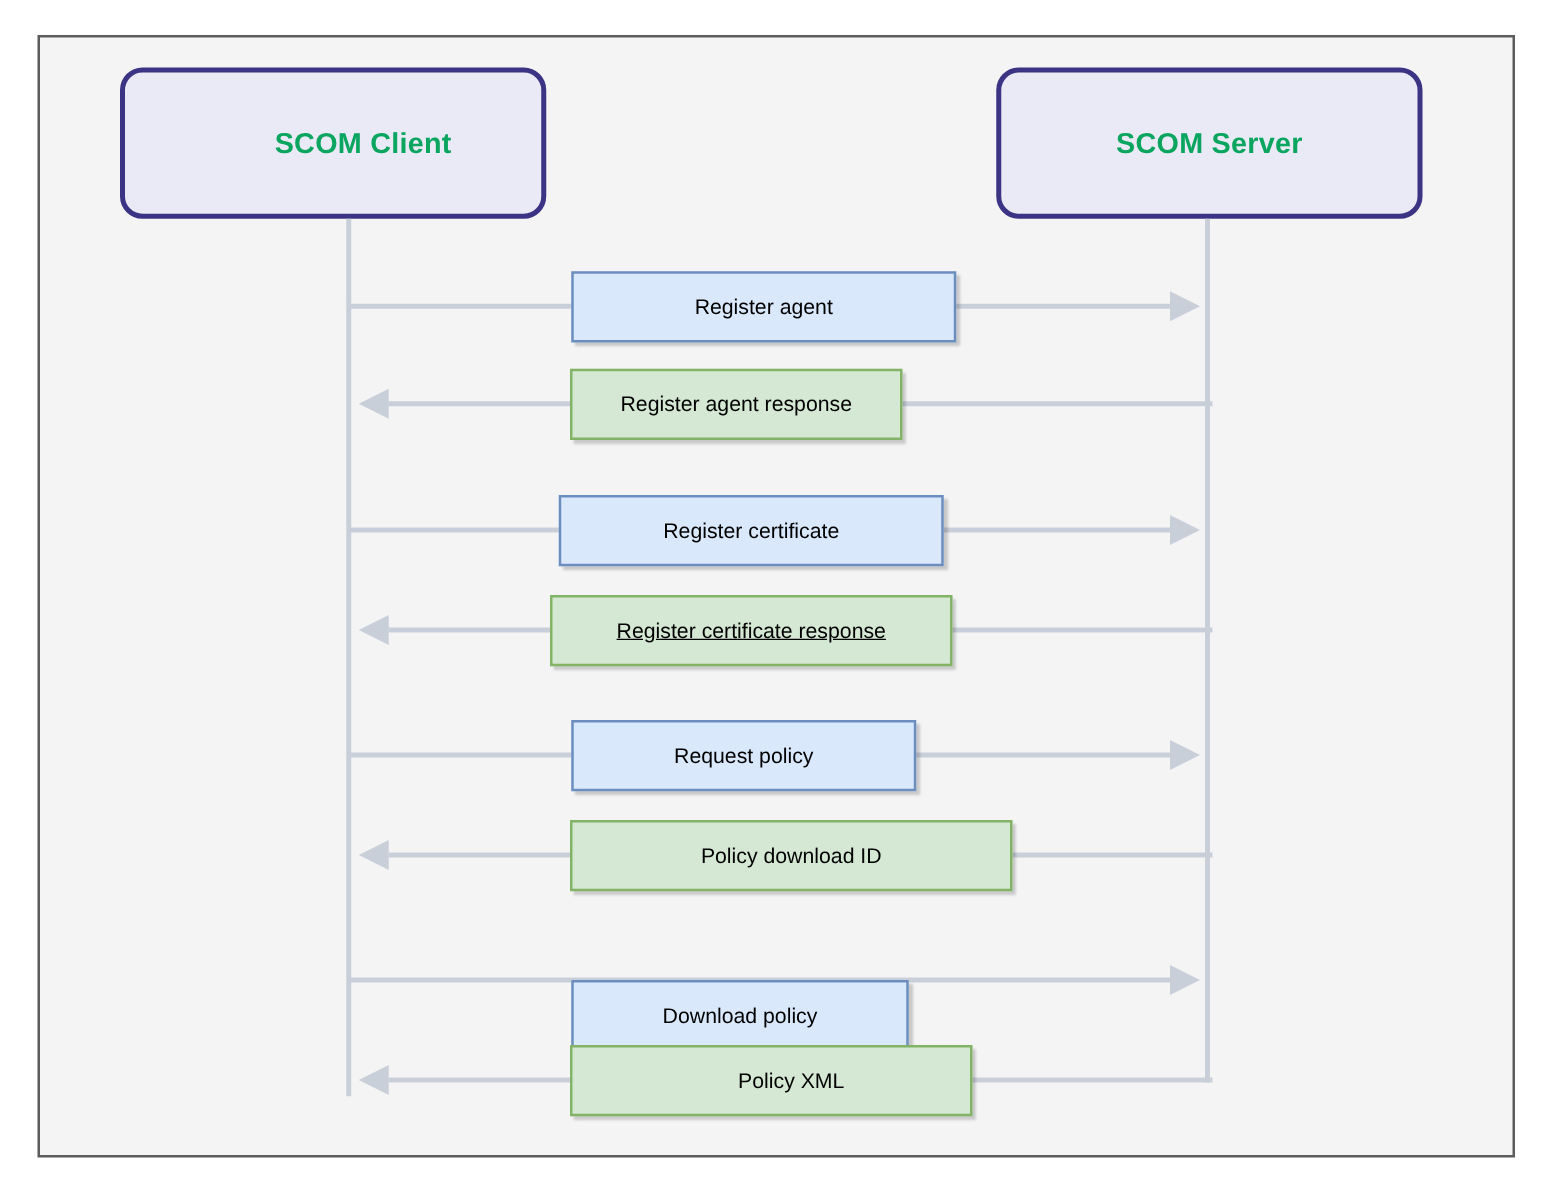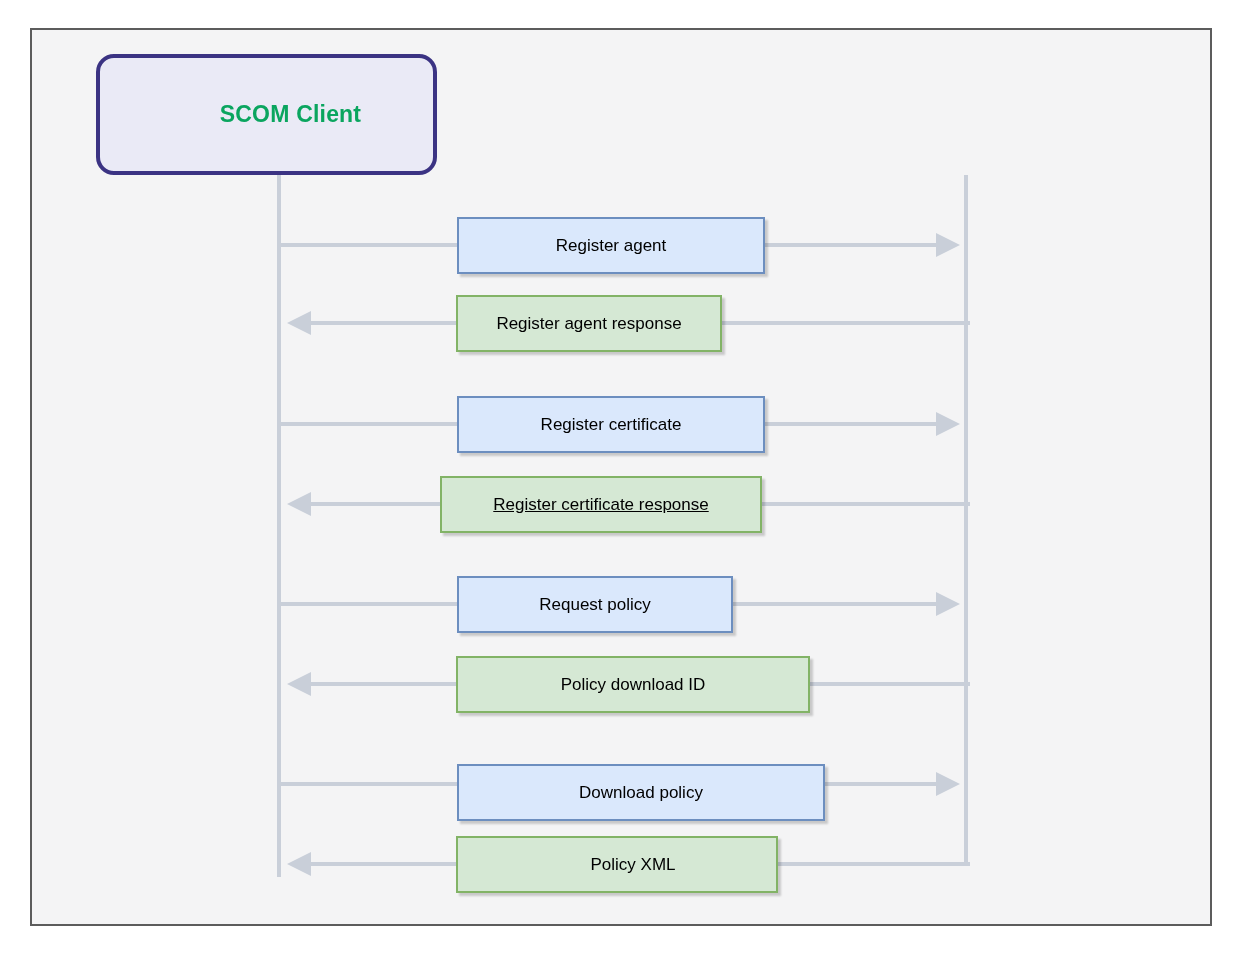--- a/index.html
+++ b/index.html
@@ -88,58 +88,61 @@
 </style>
 </head>
 <body>
 
 <div class="canvas">
   <div class="frame"></div>
 
   <div class="actor" style="left:96px;padding-left:48px;">
     <span class="actor-label">SCOM Client</span>
   </div>
+  <div class="actor" style="left:797px;">
+    <span class="actor-label">SCOM Server</span>
+  </div>
 
   <div class="lifeline" style="left:277px; top:175px; height:702px;"></div>
   <div class="lifeline" style="left:964px; top:175px; height:691px;"></div>
 
   <div id="messages">
       <div class="arrow-line" style="left: 279px; width: 657px; top: 243px;"></div>
       <div class="arrowhead right" style="top: 233px; left: 936px;"></div>
       <div class="msg-box request" style="left: 457px; width: 308px; top: 217px;">
         <span class="msg-label">Register agent</span>
       </div>
       <div class="arrow-line" style="left: 311px; width: 659px; top: 321px;"></div>
       <div class="arrowhead left" style="top: 311px; left: 287px;"></div>
       <div class="msg-box response" style="left: 456px; width: 266px; top: 295px;">
         <span class="msg-label">Register agent response</span>
       </div>
       <div class="arrow-line" style="left: 279px; width: 657px; top: 422px;"></div>
       <div class="arrowhead right" style="top: 412px; left: 936px;"></div>
-      <div class="msg-box request" style="left: 457px; width: 308px; top: 396px;">
+      <div class="msg-box request" style="left: 447px; width: 308px; top: 396px;">
         <span class="msg-label">Register certificate</span>
       </div>
       <div class="arrow-line" style="left: 311px; width: 659px; top: 502px;"></div>
       <div class="arrowhead left" style="top: 492px; left: 287px;"></div>
       <div class="msg-box response" style="left: 440px; width: 322px; top: 476px; text-decoration: underline;">
         <span class="msg-label">Register certificate response</span>
       </div>
       <div class="arrow-line" style="left: 279px; width: 657px; top: 602px;"></div>
       <div class="arrowhead right" style="top: 592px; left: 936px;"></div>
       <div class="msg-box request" style="left: 457px; width: 276px; top: 576px;">
         <span class="msg-label">Request policy</span>
       </div>
       <div class="arrow-line" style="left: 311px; width: 659px; top: 682px;"></div>
       <div class="arrowhead left" style="top: 672px; left: 287px;"></div>
       <div class="msg-box response" style="left: 456px; width: 354px; top: 656px;">
         <span class="msg-label">Policy download ID</span>
       </div>
       <div class="arrow-line" style="left: 279px; width: 657px; top: 782px;"></div>
       <div class="arrowhead right" style="top: 772px; left: 936px;"></div>
-      <div class="msg-box request" style="left: 457px; width: 368px; top: 764px;">
+      <div class="msg-box request" style="left: 457px; width: 270px; top: 784px;">
         <span class="msg-label">Download policy</span>
       </div>
       <div class="arrow-line" style="left: 311px; width: 659px; top: 862px;"></div>
       <div class="arrowhead left" style="top: 852px; left: 287px;"></div>
       <div class="msg-box response" style="left: 456px; width: 322px; top: 836px; padding-left: 32px;">
         <span class="msg-label">Policy XML</span>
       </div>
     </div>
 </div>
 

